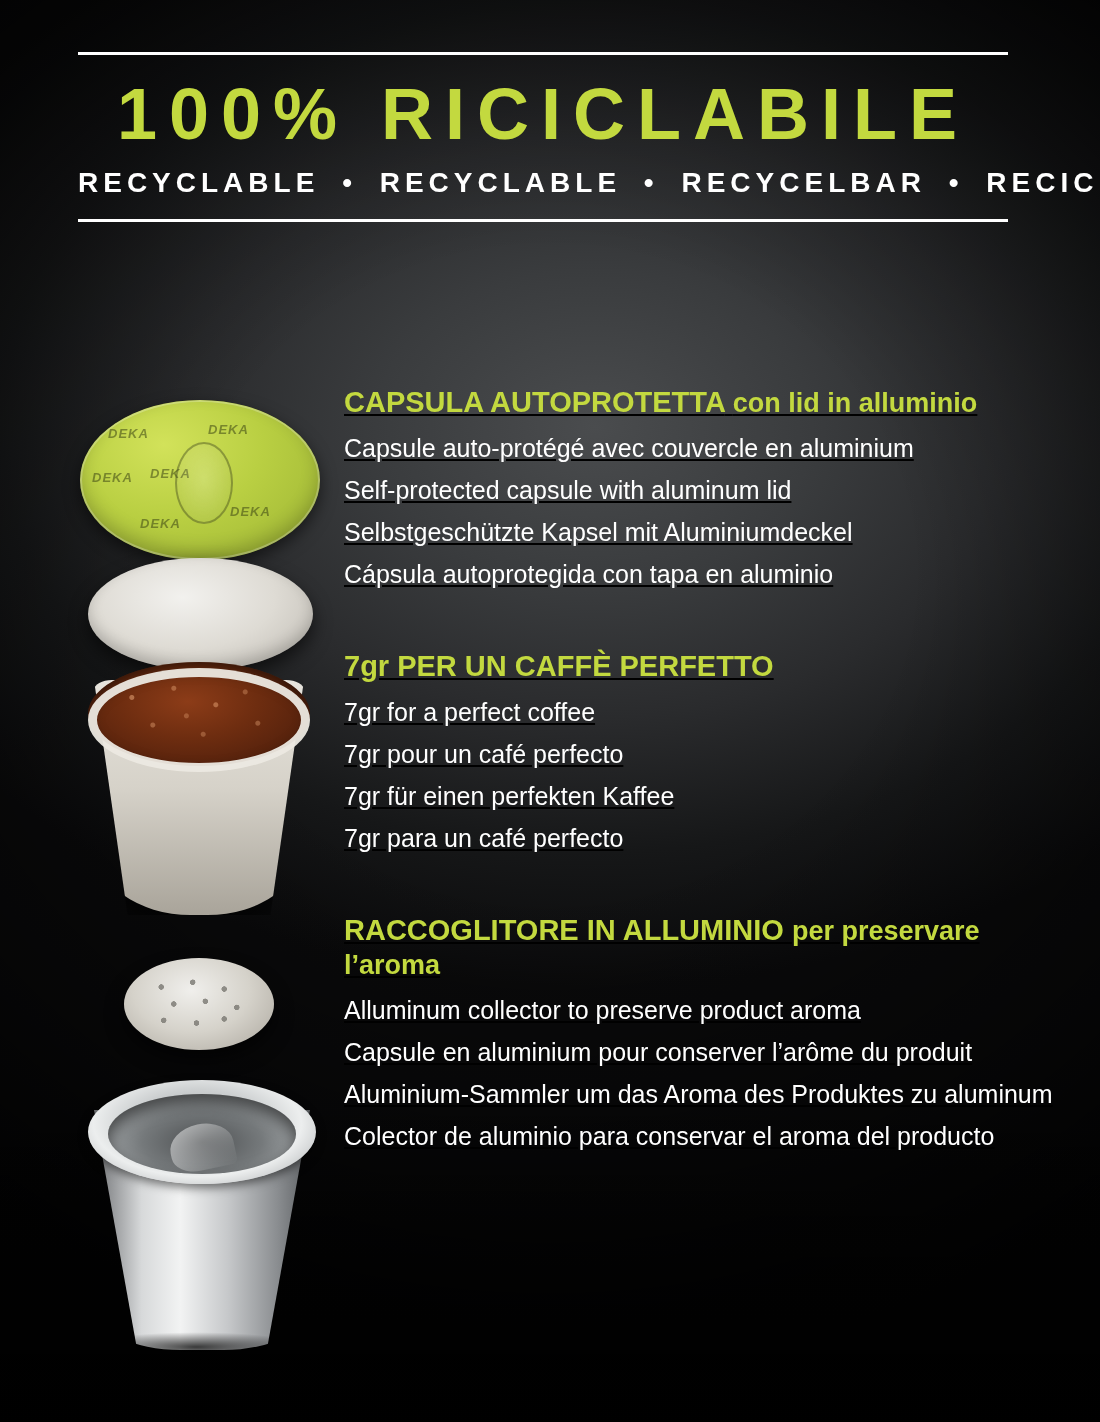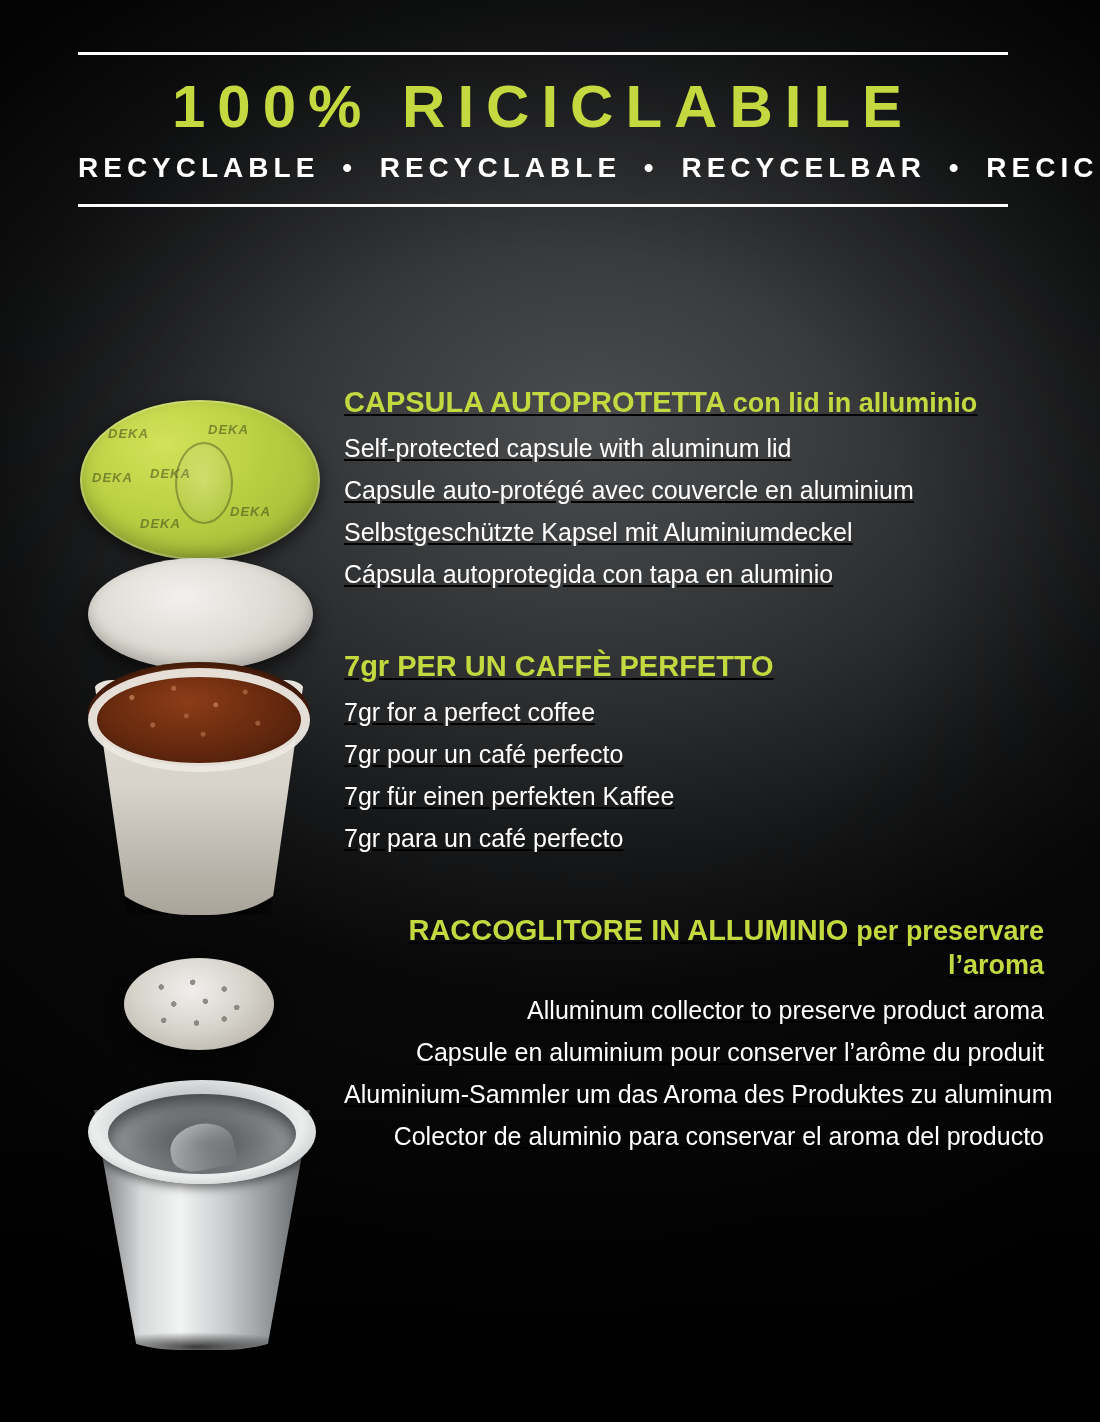--- a/index.html
+++ b/index.html
@@ -46,21 +46,21 @@
     height: 3px;
     background: #ffffff;
     width: 100%;
   }
   .rule.bottom {
     margin-top: 12px;
     height: 3px;
   }
   .headline {
     color: #c3d93f;
-    font-size: 60px;
+    font-size: 72px;
     font-weight: bold;
     letter-spacing: 12px;
     line-height: 1.25;
     text-align: center;
     padding: 14px 0 2px 0;
     white-space: nowrap;
   }
   .subline {
     color: #ffffff;
     font-size: 28px;
@@ -100,21 +100,21 @@
   .block-line {
     color: #ffffff;
     font-size: 25px;
     line-height: 1.0;
     margin-bottom: 17px;
     font-weight: 500;
     white-space: nowrap;
   }
 
   .block.b2 { margin-top: 18px; }
-  .block.b3 { margin-top: 22px; text-align: right; }
+  .block.b3 { margin-top: 22px; }
 
   
   .capsule-art {
     position: absolute;
     left: 58px;
     top: 380px;
     width: 290px;
     height: 990px;
     z-index: 3;
   }
@@ -362,22 +362,22 @@
     <div class="shadow-ground"></div>
   </div>
 
   <div class="blocks">
 
     <div class="block b1">
       <div class="block-title">
         <span>CAPSULA AUTOPROTETTA</span>
         <span class="light">con lid in alluminio</span>
       </div>
+      <div class="block-line">Capsule auto-protégé avec couvercle en aluminium</div>
       <div class="block-line">Self-protected capsule with aluminum lid</div>
-      <div class="block-line">Capsule auto-protégé avec couvercle en aluminium</div>
       <div class="block-line">Selbstgeschützte Kapsel mit Aluminiumdeckel</div>
       <div class="block-line">Cápsula autoprotegida con tapa en aluminio</div>
     </div>
 
     <div class="block b2">
       <div class="block-title">
         <span>7gr PER UN CAFFÈ PERFETTO</span>
         <span class="light"></span>
       </div>
       <div class="block-line">7gr for a perfect coffee</div>

